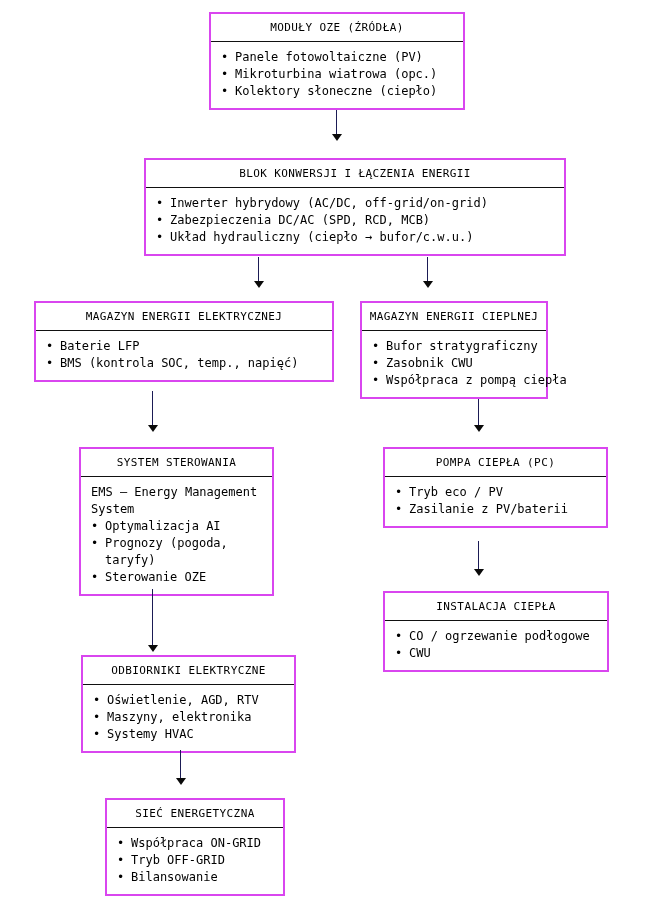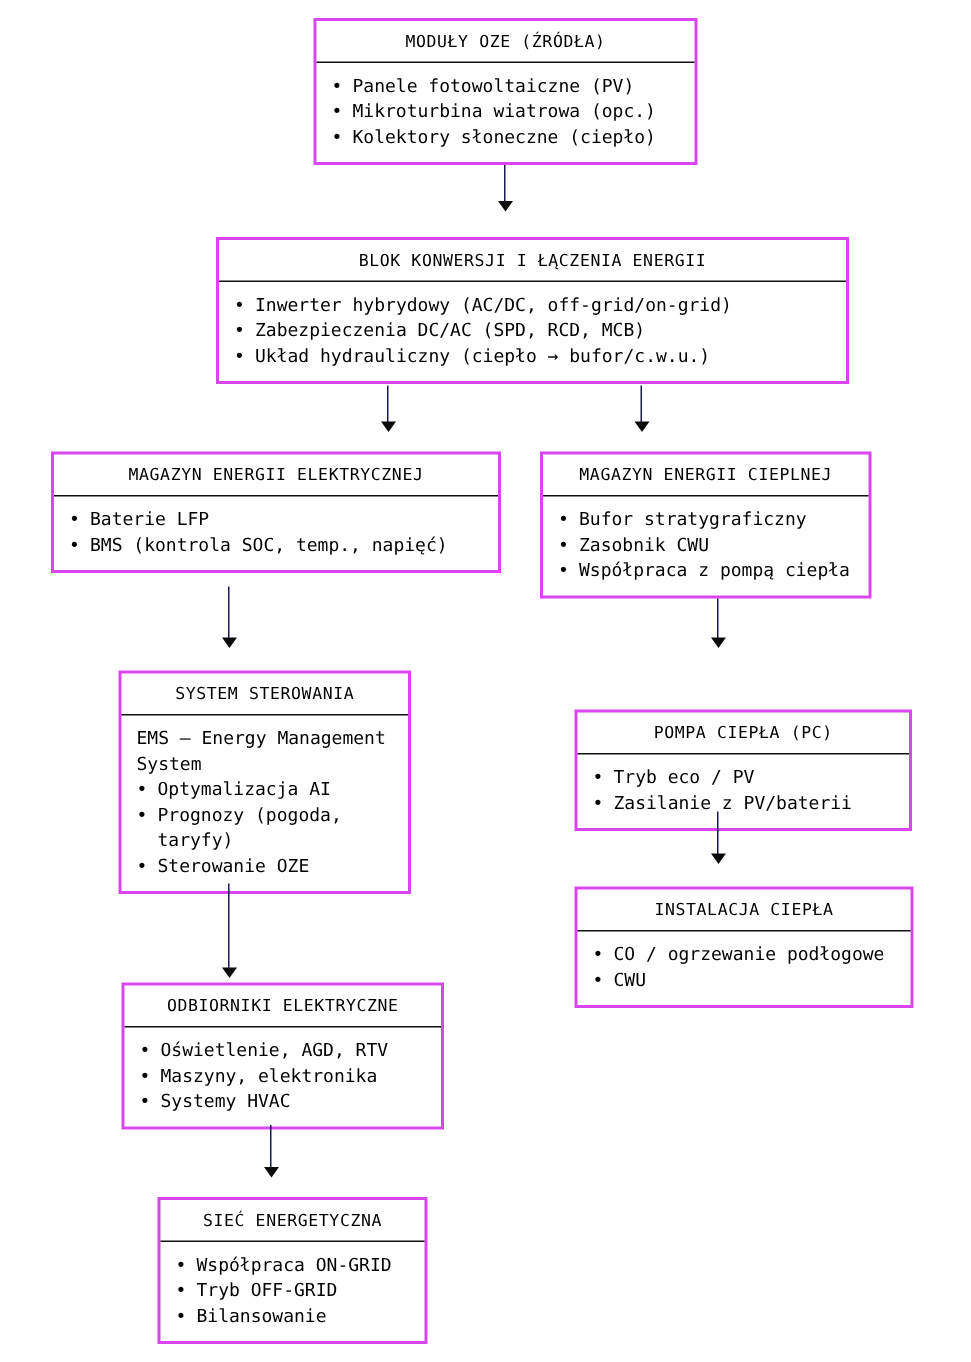--- a/index.html
+++ b/index.html
@@ -124,21 +124,21 @@
   <div class="node" style="left:34px; top:301px; width:300px;">
     <div class="node-title">MAGAZYN ENERGII ELEKTRYCZNEJ</div>
     <div class="node-body">
       <ul>
         <li>Baterie LFP</li>
         <li>BMS (kontrola SOC, temp., napięć)</li>
       </ul>
     </div>
   </div>
 
-  <div class="node" style="left:360px; top:301px; width:221px;">
+  <div class="node" style="left:360px; top:301px; width:188px;">
     <div class="node-title">MAGAZYN ENERGII CIEPLNEJ</div>
     <div class="node-body">
       <ul>
         <li>Bufor stratygraficzny</li>
         <li>Zasobnik CWU</li>
         <li>Współpraca z pompą ciepła</li>
       </ul>
     </div>
   </div>
 
@@ -153,21 +153,21 @@
     <div class="node-body">
       <ul>
         <li class="lead">EMS – Energy Management System</li>
         <li>Optymalizacja AI</li>
         <li class="wrap">Prognozy (pogoda, taryfy)</li>
         <li>Sterowanie OZE</li>
       </ul>
     </div>
   </div>
 
-  <div class="node" style="left:383px; top:447px; width:225px;margin-top:26px;">
+  <div class="node" style="left:383px; top:447px; width:225px;">
     <div class="node-title">POMPA CIEPŁA (PC)</div>
     <div class="node-body">
       <ul>
         <li>Tryb eco / PV</li>
         <li>Zasilanie z PV/baterii</li>
       </ul>
     </div>
   </div>
 
   <div class="conn" style="left:478px; top:541px; height:30px;"></div>

